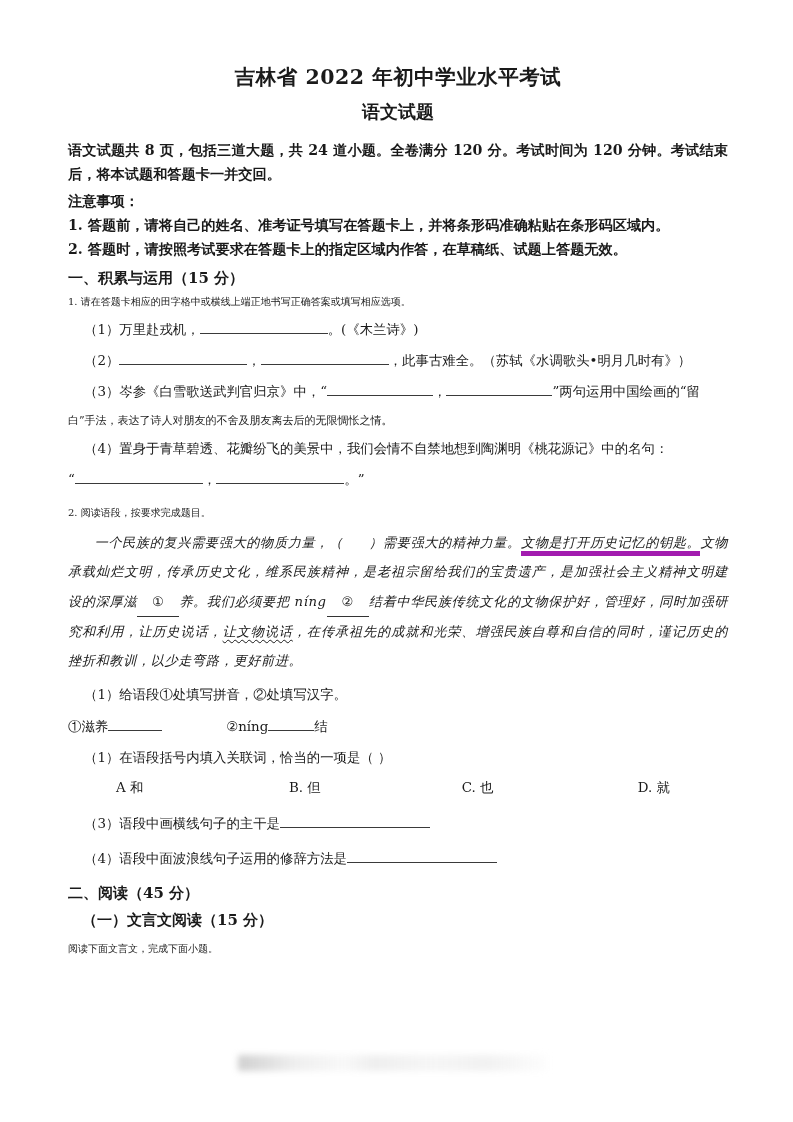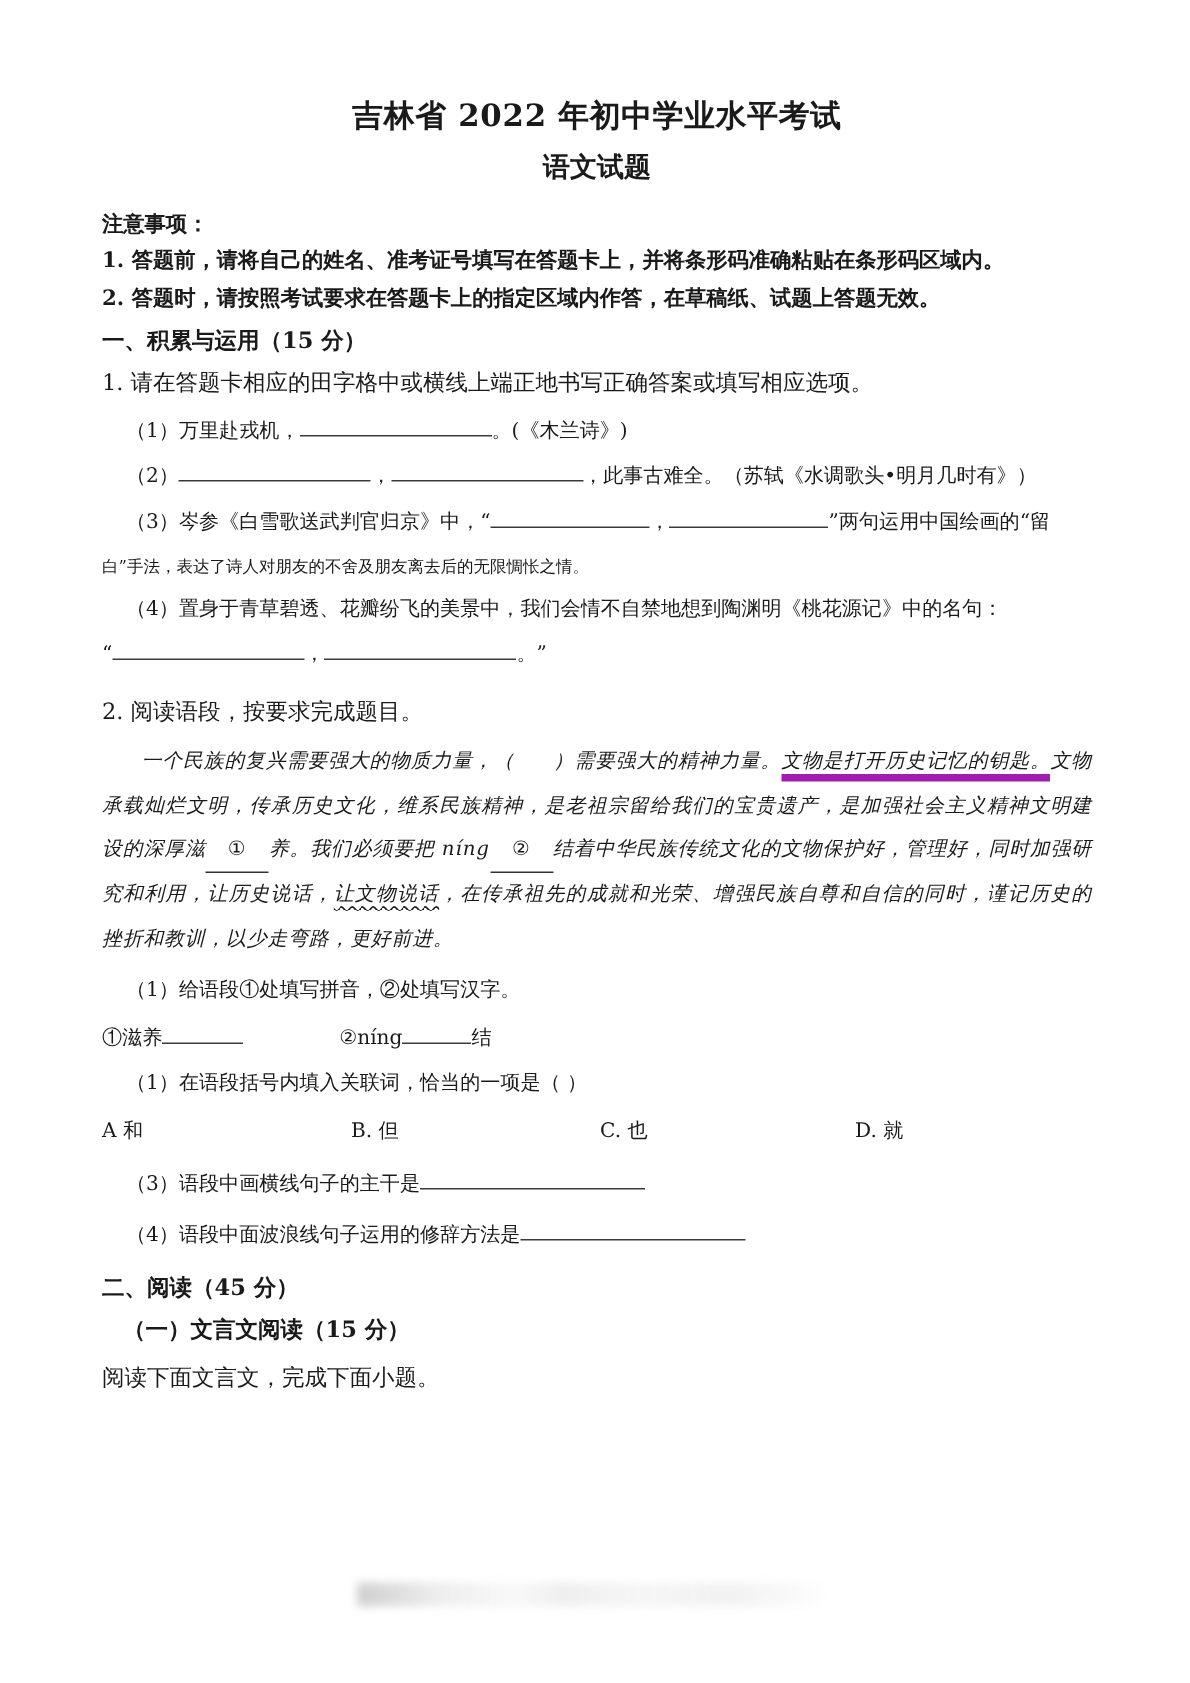--- a/index.html
+++ b/index.html
@@ -78,21 +78,21 @@
   }
   .subsection-heading {
     font-size: 15px;
     font-weight: bold;
     line-height: 1.7;
     margin: 1px 0 2px 14px;
   }
 
   
   .q-line {
-    font-size: 15px;
+    font-size: 10px;
     line-height: 1.62;
     margin: 3px 0 0 0;
   }
   .q-sub {
     font-size: 13.4px;
     line-height: 1.62;
     margin: 9px 0 0 16px;
   }
   .q-cont {
     font-size: 11px;
@@ -153,21 +153,21 @@
     margin: 10px 0 0 0;
   }
   .fill-row .gap { display: inline-block; width: 64px; }
 
   
   .options {
     font-size: 13.4px;
     margin: 11px 0 0 0;
     display: flex;
   }
-  .options .opt { display: block; }
+  .options .opt { display: block; margin-left: 48px; }
   .opt-a { width: 166px; }
   .opt-b { width: 166px; }
   .opt-c { width: 170px; }
   .opt-d { width: 120px; }
 
   
   .watermark {
     position: absolute;
     left: 238px;
     top: 1055px;
@@ -187,20 +187,21 @@
 </style>
 </head>
 <body>
 
 <div class="page">
   <div class="content">
 
     <div class="doc-title">吉林省 2022 年初中学业水平考试</div>
     <div class="doc-subtitle">语文试题</div>
 
+    <p class="instructions">语文试题共 8 页，包括三道大题，共 24 道小题。全卷满分 120 分。考试时间为 120 分钟。考试结束后，将本试题和答题卡一并交回。</p>
     <p class="notice-title">注意事项：</p>
     <p class="notice-item">1. 答题前，请将自己的姓名、准考证号填写在答题卡上，并将条形码准确粘贴在条形码区域内。</p>
     <p class="notice-item">2. 答题时，请按照考试要求在答题卡上的指定区域内作答，在草稿纸、试题上答题无效。</p>
 
     <div class="section-heading">一、积累与运用（15 分）</div>
 
     <p class="q-line">1. 请在答题卡相应的田字格中或横线上端正地书写正确答案或填写相应选项。</p>
 
     <p class="q-sub">
       <span>（1）万里赴戎机，</span><span class="blank w-lg"></span><span>。(《木兰诗》)</span>

